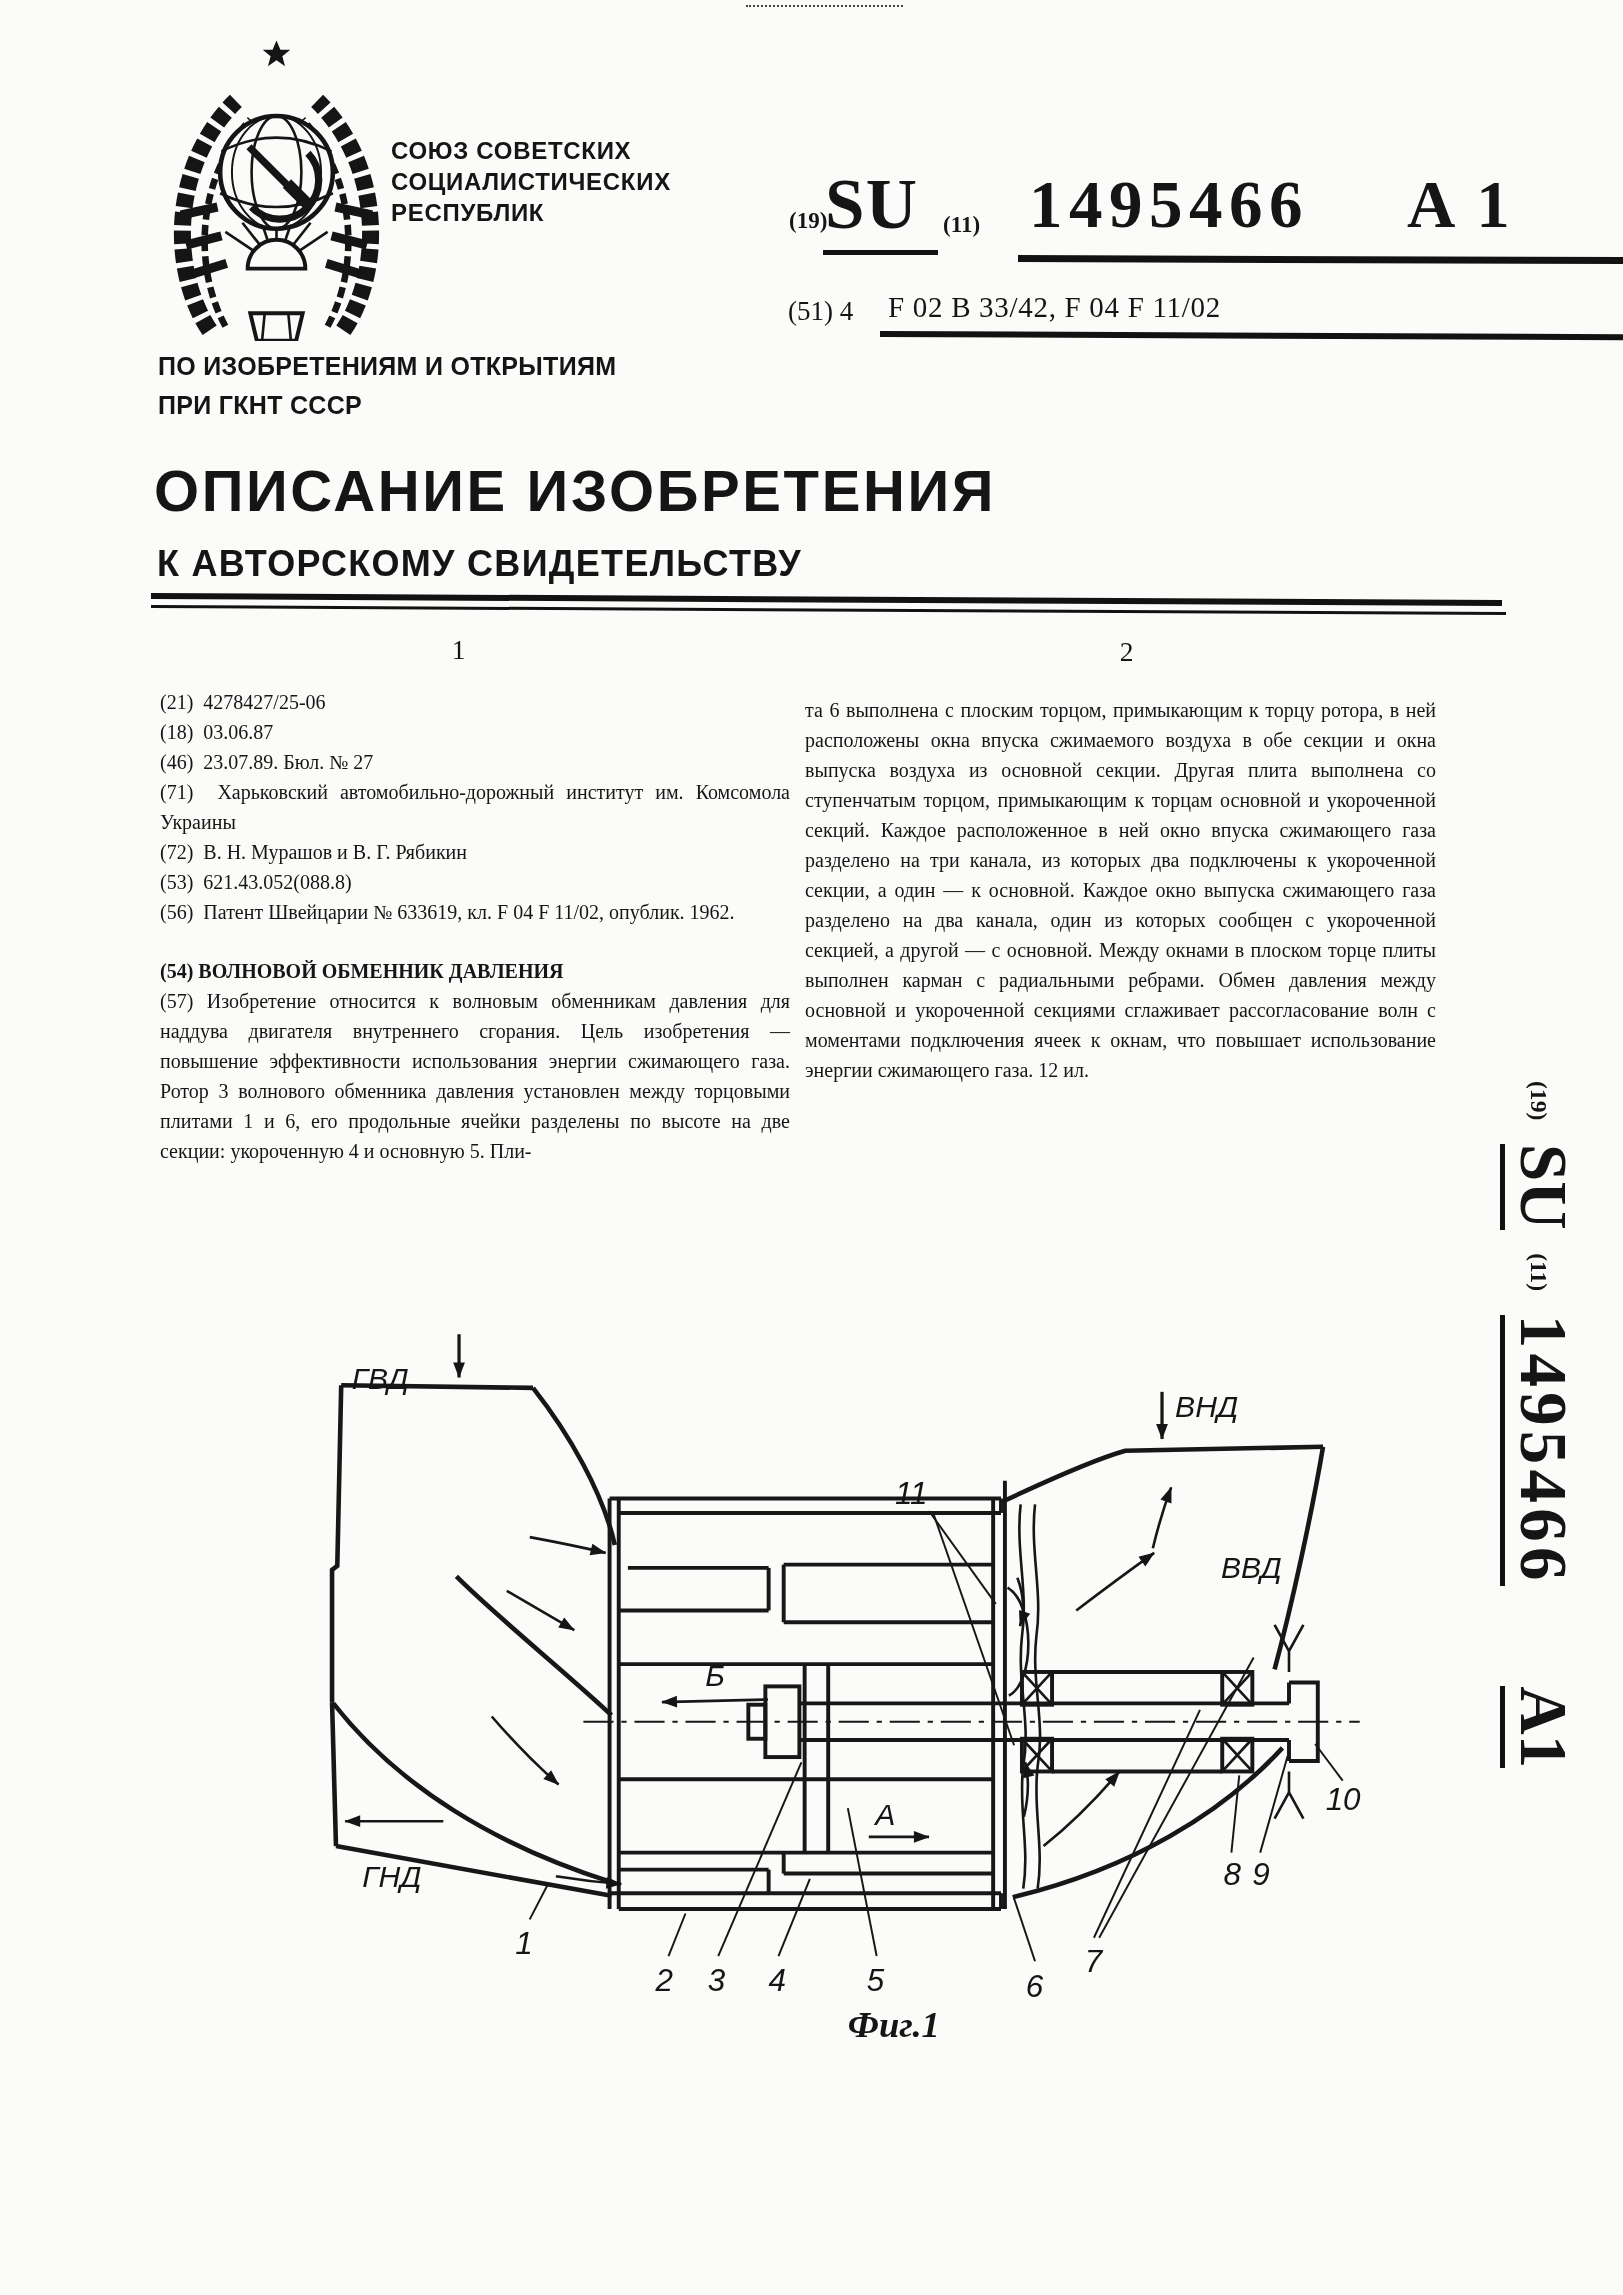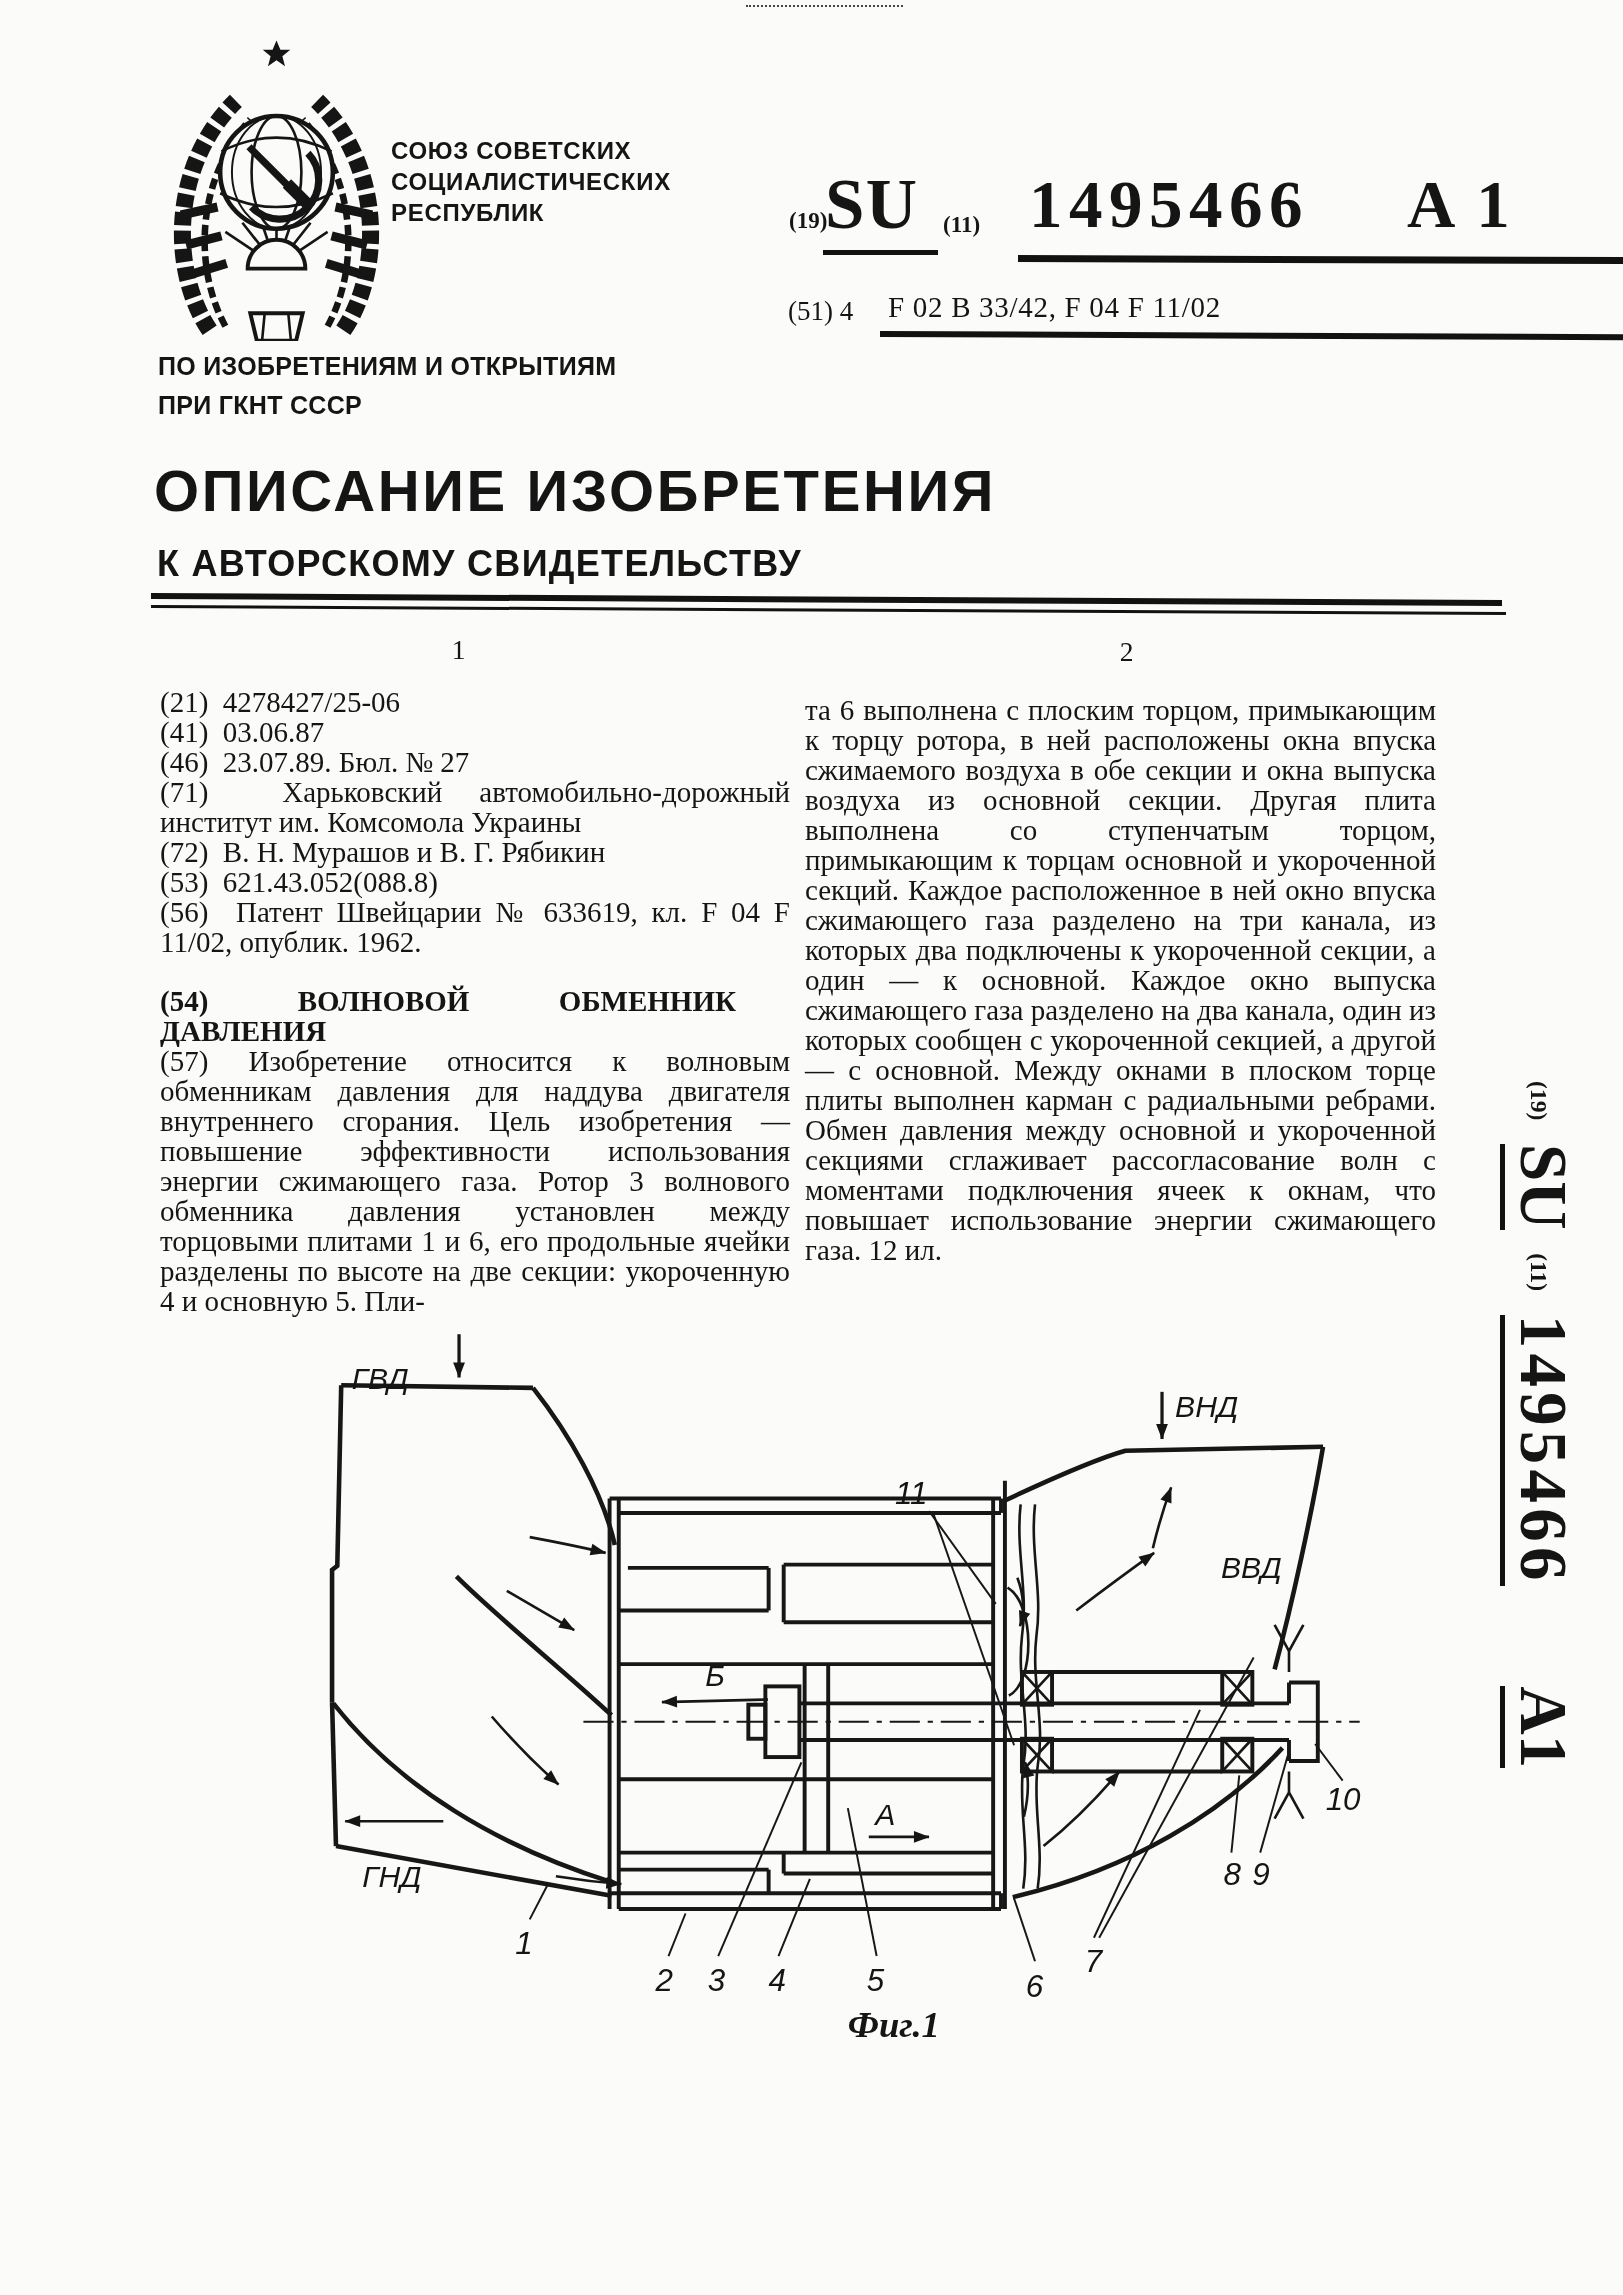--- a/index.html
+++ b/index.html
@@ -30,21 +30,21 @@
   #committee{left:158px;top:347px;font-size:25px;font-weight:700;line-height:39px;letter-spacing:0.3px;}
   #main-title{left:154px;top:462px;font-size:58px;font-weight:700;letter-spacing:2.6px;line-height:1;}
   #subtitle{left:157px;top:546px;font-size:36px;font-weight:700;letter-spacing:1.3px;line-height:1;}
   #rule-a{left:151px;top:593px;width:1351px;height:5.9px;background:#121212;transform:rotate(.3deg);transform-origin:left;}
   #rule-b{left:151px;top:605px;width:1355px;height:2.6px;background:#121212;transform:rotate(.3deg);transform-origin:left;}
 
   
   .colnum{width:79px;text-align:center;font-size:27.5px;}
   #colnum-left{left:419px;top:634px;}
   #colnum-right{left:1087px;top:636px;}
-  .col{font-size:29px;line-height:30px;text-align:justify;}
+  .col{font-size:20px;line-height:30px;text-align:justify;}
   #col-left{left:160px;top:687px;width:630px;}
   #col-right{left:805px;top:695px;width:631px;}
   .col p{margin:0;}
   .title-para{margin-top:29px !important;font-weight:700;max-width:576px;}
   .abstract-para{margin-top:0;}
 
   
   #figure{left:281px;top:1329px;width:1152px;height:720px;}
   #figure svg{width:100%;height:100%;}
   .fig-label{font-family:"Liberation Sans","DejaVu Sans",sans-serif;font-style:italic;font-size:46px;fill:#151515;}
@@ -138,21 +138,21 @@
 <div id="main-title" class="abs sans">ОПИСАНИЕ ИЗОБРЕТЕНИЯ</div>
 <div id="subtitle" class="abs sans">К АВТОРСКОМУ СВИДЕТЕЛЬСТВУ</div>
 <div id="rule-a" class="abs"></div>
 <div id="rule-b" class="abs"></div>
 
 <div id="colnum-left" class="abs colnum serif">1</div>
 <div id="colnum-right" class="abs colnum serif">2</div>
 
 <div id="col-left" class="abs col serif">
   <p class="fld"><span>(21)</span>&nbsp;&nbsp;<span>4278427/25-06</span></p>
-  <p class="fld"><span>(41)</span>&nbsp;&nbsp;<span>03.06.87</span></p>
+  <p class="fld"><span>(18)</span>&nbsp;&nbsp;<span>03.06.87</span></p>
   <p class="fld"><span>(46)</span>&nbsp;&nbsp;<span>23.07.89. Бюл. № 27</span></p>
   <p class="fld"><span>(71)</span>&nbsp;&nbsp;<span>Харьковский автомобильно-дорожный институт им. Комсомола Украины</span></p>
   <p class="fld"><span>(72)</span>&nbsp;&nbsp;<span>В. Н. Мурашов и В. Г. Рябикин</span></p>
   <p class="fld"><span>(53)</span>&nbsp;&nbsp;<span>621.43.052(088.8)</span></p>
   <p class="fld"><span>(56)</span>&nbsp;&nbsp;<span>Патент Швейцарии № 633619, кл. F 04 F 11/02, опублик. 1962.</span></p>
   <p class="title-para"><span>(54)</span> <span>ВОЛНОВОЙ ОБМЕННИК ДАВЛЕНИЯ</span></p>
   <p class="abstract-para"><span>(57)</span> <span>Изобретение относится к волновым обменникам давления для наддува двигателя внутреннего сгорания. Цель изобретения — повышение эффективности использования энергии сжимающего газа. Ротор 3 волнового обменника давления установлен между торцовыми плитами 1 и 6, его продольные ячейки разделены по высоте на две секции: укороченную 4 и основную 5. Пли-</span></p>
 </div>
 
 <div id="col-right" class="abs col serif">

